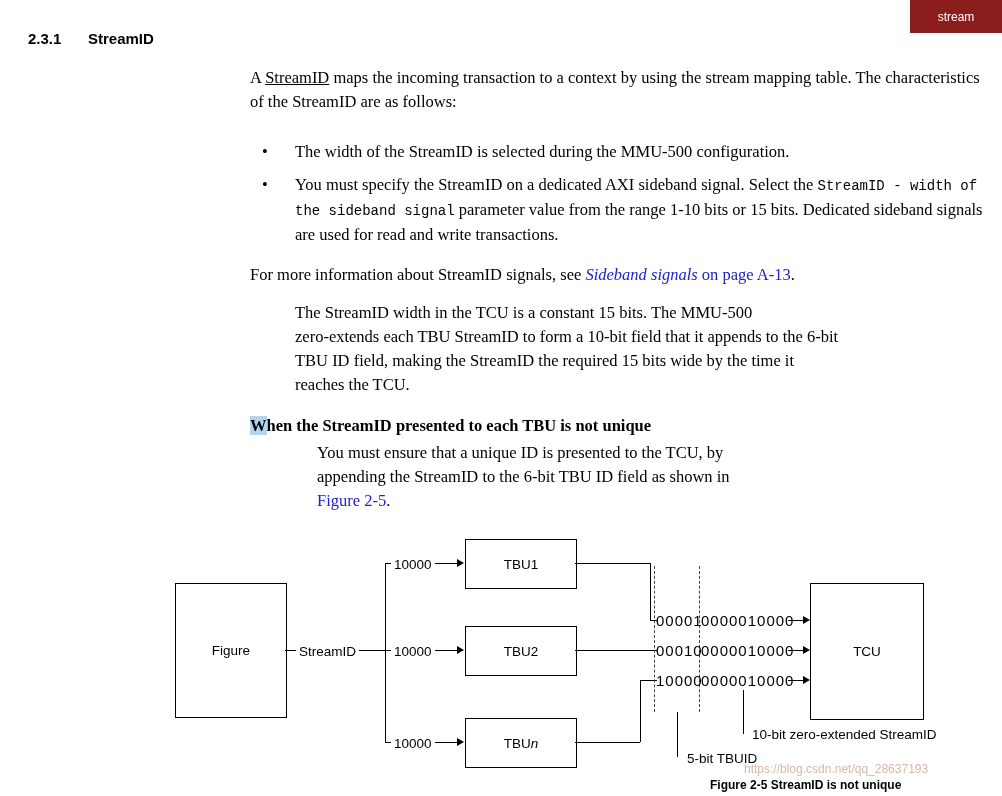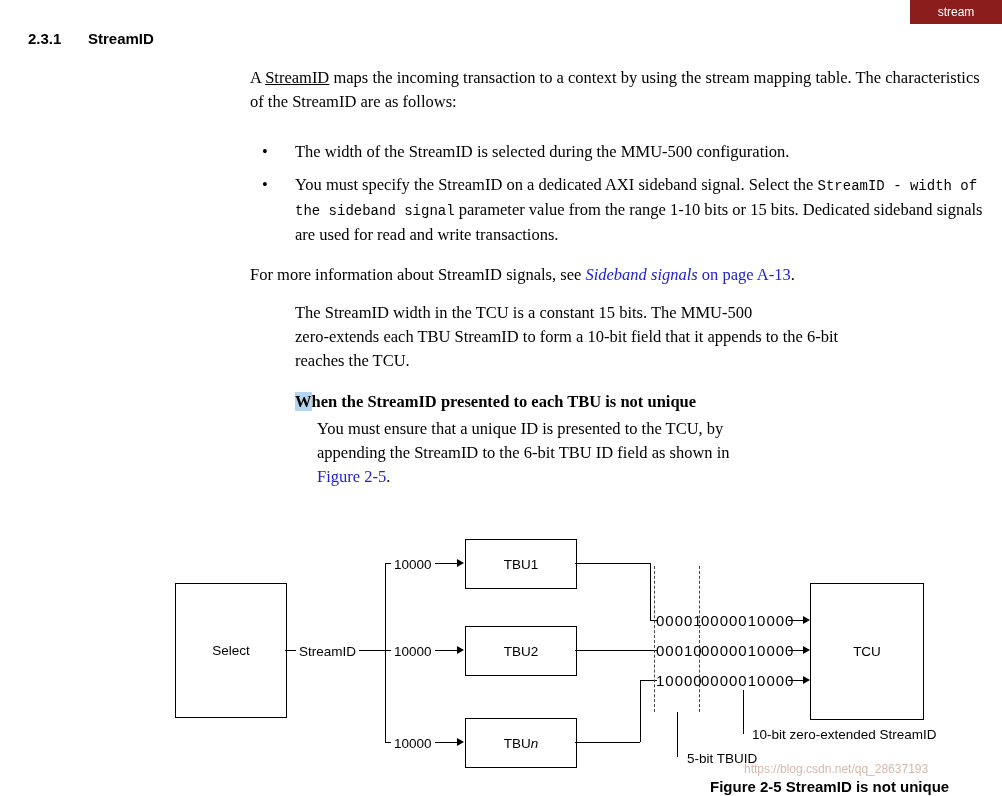--- a/index.html
+++ b/index.html
@@ -2,21 +2,21 @@
 <html><head>
 <meta charset="utf-8">
 <style>
   html,body { margin:0; padding:0; }
   .page {
     position:relative; width:1002px; height:796px; background:#ffffff;
     font-family:"Liberation Serif", serif; color:#000; overflow:hidden;
   }
   
   .badge {
-    position:absolute; top:0; right:0; width:92px; height:24px;
+    position:absolute; top:0; right:0; width:92px; height:33px;
     background:#8b1d1d; color:#fff;
     font:12px "Liberation Sans", sans-serif;
     display:flex; align-items:center; justify-content:center;margin-left:28px;
   }
   
   .sec-head {
     position:absolute; top:30px; left:28px;
     font-family:"Liberation Sans", sans-serif; font-weight:bold; font-size:15px;
   }
   .sec-num { display:inline-block; width:60px; }
@@ -25,42 +25,42 @@
   .intro { margin:0 0 26px 0; }
   .ulink { text-decoration:underline; }
   .bullet { position:relative; width:740px; box-sizing:border-box; padding-left:45px; margin-bottom:9px; }
   .bullet.b2 { margin-bottom:16px; }
   .dot { position:absolute; left:12px; top:0; }
   .mono { font-family:"Liberation Mono", monospace; font-size:14px; }
   .moreinfo { margin:0 0 14px 0; }
   .xref { color:#2222cc; }
   .xref.it { font-style:italic; }
   .runhead { font-weight:bold; margin-bottom:3px; }
-  .runhead.second { margin-left:45px; margin-top:17px; }
+  .runhead.second { margin-top:17px; }
   .ind1 { margin-left:45px; }
   .ind2 { margin-left:67px; }
   .sel { background:#b4d5ee; }
   .figlink { color:#2222cc; }
   
   .figure { position:absolute; left:0; top:530px; width:1002px; height:266px;
             font-family:"Liberation Sans", sans-serif; font-size:13.5px; }
   .fbox { position:absolute; border:1px solid #000; background:#fff;
           display:flex; align-items:center; justify-content:center; }
   .hl { position:absolute; height:1px; background:#000; }
   .vl { position:absolute; width:1px; background:#000; }
   .dash { position:absolute; width:0; border-left:1px dashed #444; }
   .ah { position:absolute; width:0; height:0;
         border-top:4px solid transparent; border-bottom:4px solid transparent;
         border-left:7px solid #000; }
   .online { position:absolute; transform:translateY(-50%); background:#fff; padding:0 3px; white-space:nowrap; }
   .brow { position:absolute; transform:translateY(-50%); letter-spacing:1px; font-size:15px; white-space:nowrap; }
   .brow .tb { display:inline-block; width:45px; }
   .callout { position:absolute; transform:translateY(-50%); white-space:nowrap; }
   .watermark { position:absolute; color:#d5b9ab; font-size:12px; white-space:nowrap; }
-  .caption { position:absolute; font-weight:bold; font-size:15px; white-space:nowrap; }
+  .caption { position:absolute; font-weight:bold; font-size:12px; white-space:nowrap; }
 </style>
 </head>
 <body>
 
 <div class="page">
 
   <div class="badge">stream</div>
 
   <div class="sec-head">
     <span class="sec-num">2.3.1</span><span>StreamID</span>
@@ -78,36 +78,37 @@
     <div class="bullet b2">
       <span class="dot">•</span>
       <span>You must specify the StreamID on a dedicated AXI sideband signal. Select the </span><span class="mono">StreamID - width of the sideband signal</span><span> parameter value from the range 1-10 bits or 15 bits. Dedicated sideband signals are used for read and write transactions.</span>
     </div>
 
     <div class="moreinfo"><span>For more information about StreamID signals, see </span><span class="xref it">Sideband signals</span><span class="xref"> on page A-13</span><span>.</span></div>
 
     <div class="ind1">
       <div>The StreamID width in the TCU is a constant 15 bits. The MMU-500</div>
       <div>zero-extends each TBU StreamID to form a 10-bit field that it appends to the 6-bit</div>
+      <div>TBU ID field, making the StreamID the required 15 bits wide by the time it</div>
       <div>reaches the TCU.</div>
     </div>
 
     <div class="runhead second"><span class="sel">W</span><span>hen the StreamID presented to each TBU is not unique</span></div>
     <div class="ind2">
       <div>You must ensure that a unique ID is presented to the TCU, by</div>
       <div>appending the StreamID to the 6-bit TBU ID field as shown in</div>
       <div><span class="figlink">Figure 2-5</span><span>.</span></div>
     </div>
 
   </div>
 
   <div class="figure">
 
     <div class="fbox" style="left:175px;top:53px;width:110px;height:133px;">
-      <span>Select</span>
+      <span>Figure</span>
     </div>
     <div class="fbox" style="left:465px;top:9px;width:110px;height:48px;">
       <span>TBU1</span>
     </div>
     <div class="fbox" style="left:465px;top:96px;width:110px;height:48px;">
       <span>TBU2</span>
     </div>
     <div class="fbox" style="left:465px;top:188px;width:110px;height:48px;">
       <span><span>TBU</span><i>n</i></span>
     </div>

